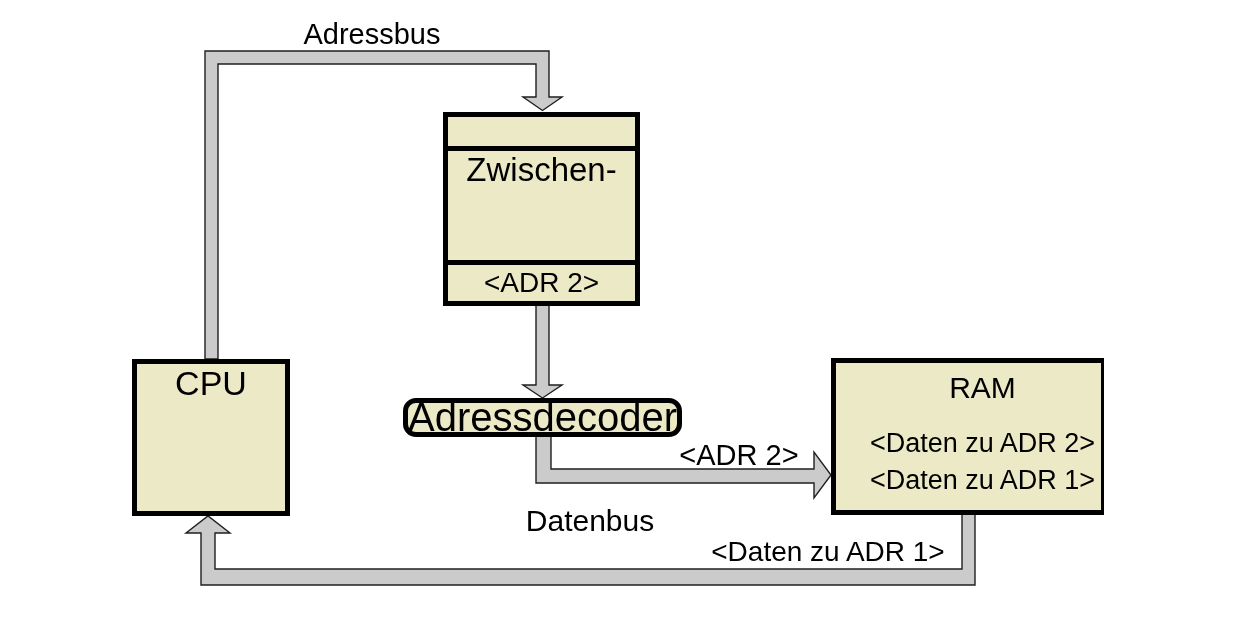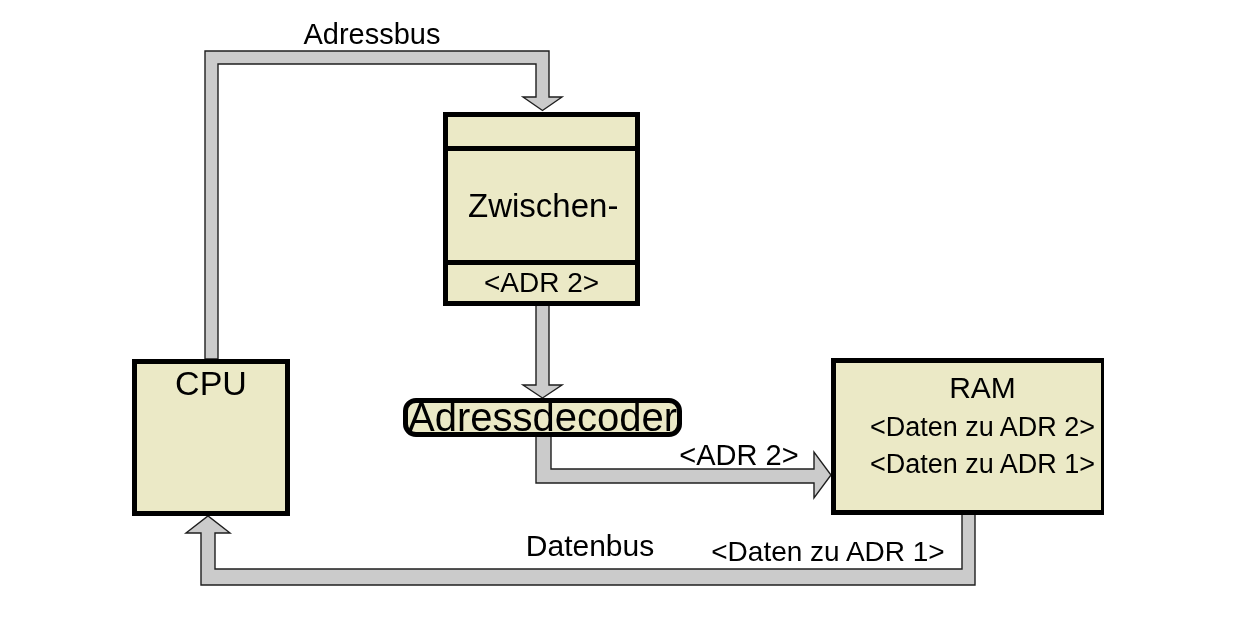--- a/index.html
+++ b/index.html
@@ -37,50 +37,49 @@
     font-size: 34px;
   }
   .buffer-box {
     left: 443px; top: 112px; width: 197px; height: 194px;
     display: flex; flex-direction: column;
   }
   .buf-top { height: 29px; flex: 0 0 auto; }
   .buf-divider { height: 5px; flex: 0 0 auto; background: var(--box-border, #000); }
   .buf-mid {
     flex: 1 1 auto;
-    display: flex; flex-direction: column; justify-content: center;
-    padding-left: 20px;
+    display: flex; flex-direction: row; justify-content: center;
     font-size: 33px; line-height: 38px;
   }
   .buf-bottom {
     height: 36px; flex: 0 0 auto;
     display: flex; align-items: center; justify-content: center;
     font-size: 28px;
   }
   .decoder-box {
     left: 403px; top: 398px; width: 279px; height: 39px;
     display: flex; align-items: center; justify-content: center;
     font-size: 40px; line-height: 29px; white-space: nowrap; border-radius: 13px;
   }
   .ram-box {
     left: 831px; top: 358px; width: 275px; height: 157px;
     text-align: center;
     padding-left: 28px;
   }
   .ram-title { margin-top: 8px; font-size: 30px; line-height: 34px; }
   .ram-row  { font-size: 27px; line-height: 37px; white-space: nowrap; }
-  .ram-row.first { margin-top: 4px; }
+  .ram-row.first { margin-top: 20px; }
   .label {
     position: absolute;
     text-align: center;
     white-space: nowrap;
   }
   .lbl-adressbus  { left: 272px; top: 18px;  width: 200px; font-size: 29px; }
   .lbl-adr2       { left: 659px; top: 439px; width: 160px; font-size: 29px; }
-  .lbl-datenbus   { left: 490px; top: 529px; width: 200px; font-size: 30px; }
+  .lbl-datenbus   { left: 490px; top: 504px; width: 200px; font-size: 30px; }
   .lbl-datenadr1  { left: 698px; top: 536px; width: 260px; font-size: 28px; }
 </style>
 </head>
 <body>
 
 <div class="stage">
 
   <svg class="bus-layer" viewBox="0 0 1234 617" aria-hidden="true">
     <path d="M205,359 L205,51 L549,51 L549,97 L562,97 L542.5,110.5 L523,97 L536,97 L536,64 L218,64 L218,359 Z" fill="#cbcbcb"></path>
     <path d="M536,305 L536,385 L523,385 L542.5,398 L562,385 L549,385 L549,305 Z" fill="#cbcbcb"></path>

